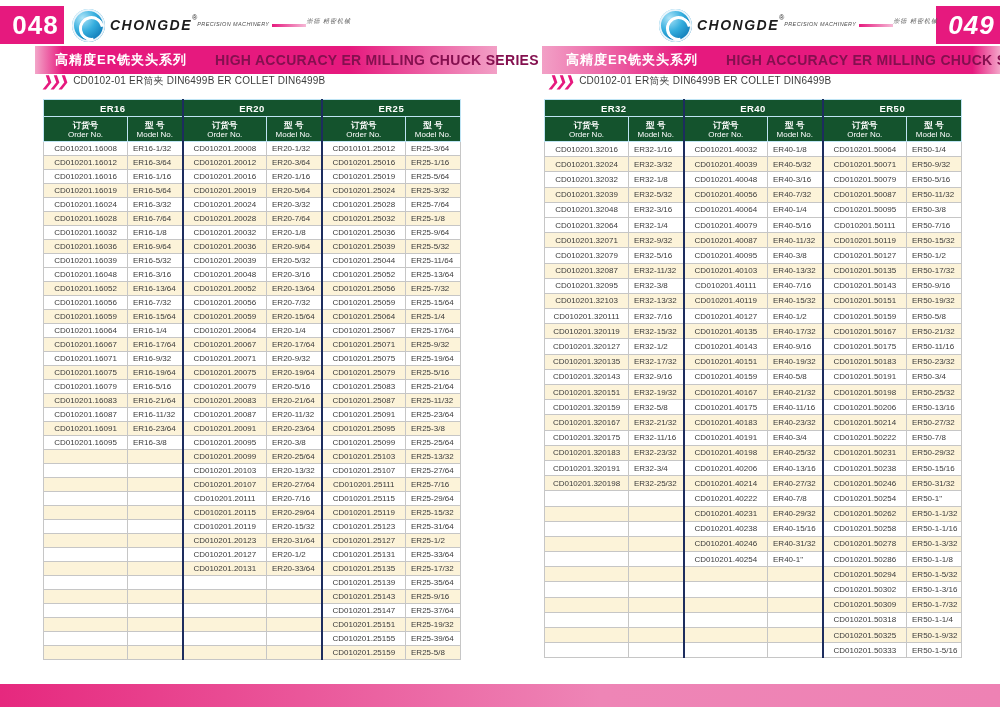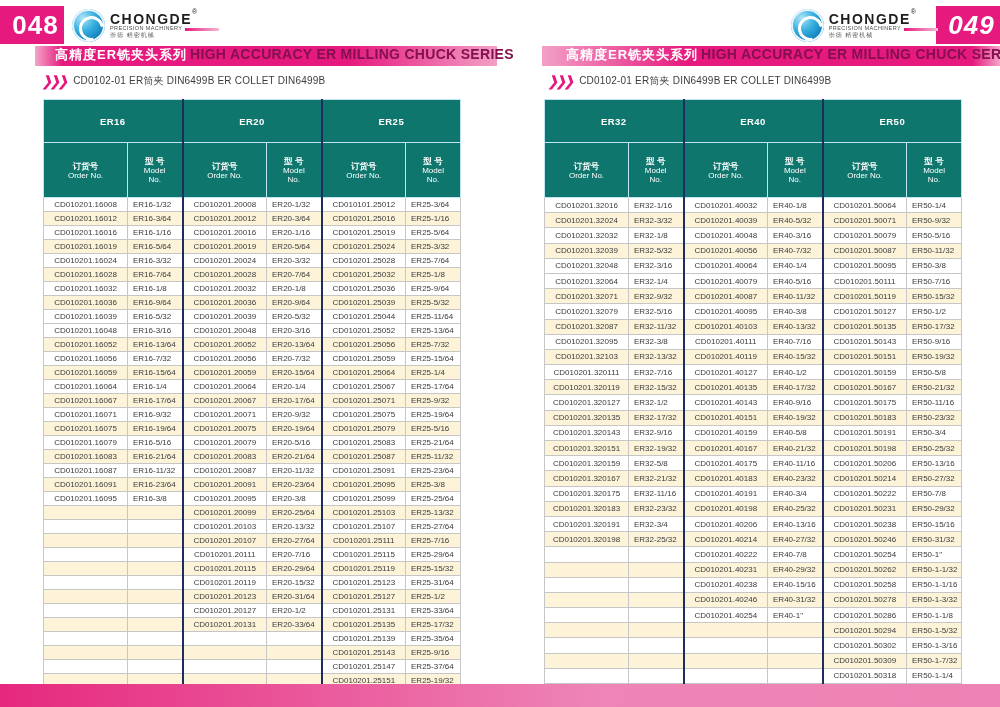--- a/index.html
+++ b/index.html
@@ -18,50 +18,50 @@
 
   
   .logo{position:absolute;top:4px;height:42px;display:flex;align-items:center;gap:5px;}
   .pg-left .logo{left:72px;}
   .pg-right .logo{right:62px;}
   .globe{width:33px;height:33px;border-radius:50%;position:relative;flex:0 0 auto;
          background:radial-gradient(circle at 32% 28%,#aee4f8 0%,#35aede 40%,#0d76b4 80%,#075d96 100%);
          box-shadow:0 0 0 2px #e8f4fb inset;}
   .globe:after{content:"";position:absolute;left:7px;top:7px;width:19px;height:19px;border-radius:50%;
          border:3px solid #ffffff;border-right-color:transparent;transform:rotate(35deg);}
-  .ltxt{display:flex;flex-direction:column;line-height:1.05;}
+  .ltxt{display:flex;flex-direction:row;line-height:1.05;font-style:italic;}
   .lrow1{display:flex;align-items:flex-start;}
   .lname{font-size:14px;font-weight:bold;color:#1d1d1d;letter-spacing:1.5px;}
   .lreg{font-size:7px;color:#1d1d1d;position:relative;top:-4px;}
   .lsub{display:flex;align-items:center;gap:3px;}
   .lsub .tg{font-size:5.5px;color:#4d4d4d;letter-spacing:.4px;white-space:nowrap;}
   .pinkline{display:inline-block;width:34px;height:3px;background:linear-gradient(90deg,#e6197e,#f6b9d6);}
   .lcn{font-size:6px;color:#5c5c5c;letter-spacing:1px;}
 
   
-  .banner{position:absolute;top:46px;height:20px;display:flex;align-items:flex-start;gap:3px;}
+  .banner{position:absolute;top:46px;height:28px;display:flex;align-items:center;gap:28px;}
   .pg-left .banner{left:35px;width:462px;background:linear-gradient(90deg,#f3a6c9 0%,#e6197e 6%,#e6197e 68%,#f2a0c6 100%);padding-left:20px;box-sizing:border-box;}
   .pg-right .banner{left:42px;width:458px;background:linear-gradient(90deg,#f2a0c6 0%,#e6197e 32%,#e6197e 94%,#f3a6c9 100%);padding-left:24px;box-sizing:border-box;}
   .bcn{color:#ffffff;font-weight:bold;font-size:13px;letter-spacing:1px;white-space:nowrap;}
   .ben{color:#84104f;font-weight:bold;font-size:14px;letter-spacing:.3px;white-space:nowrap;}
 
   
   .subline{position:absolute;top:72px;height:18px;display:flex;align-items:center;gap:7px;}
   .pg-left .subline{left:42px;}
   .pg-right .subline{left:48px;}
   .chev{color:#e6197e;font-weight:bold;font-size:12px;letter-spacing:-2px;font-style:italic;transform:scaleY(1.15);}
   .subtxt{color:#3c3c3c;font-size:10px;letter-spacing:.2px;white-space:nowrap;}
 
   
   .ctable{position:absolute;top:99px;width:417px;}
   .pg-left .ctable{left:43px;}
   .pg-right .ctable{left:44px;}
   table.grid{border-collapse:collapse;width:417px;table-layout:fixed;border:1px solid #8f8f8f;}
   col.c-ord{width:84px;} col.c-mod{width:55px;}
-  thead th{background:#0f766e;color:#ffffff;font-weight:bold;border:1px solid #bfe4f4;padding:13px;}
+  thead th{background:#14532d;color:#ffffff;font-weight:bold;border:1px solid #bfe4f4;padding:0;}
   th.group{font-size:9.5px;height:16px;letter-spacing:.5px;}
   th.sub{height:24px;font-weight:bold;}
   th.sub .cn{display:block;font-size:8.5px;line-height:10px;}
   th.sub .en{display:block;font-size:8px;line-height:9px;font-weight:normal;}
   tbody td{border:1px solid #c6c6c6;padding:0;font-size:8px;color:#3a3a3a;overflow:hidden;white-space:nowrap;}
   .t0 tbody td{height:13px;}
   .t1 tbody td{height:14.2px;}
   td.ord{text-align:center;}
   td.mod{text-align:left;padding-left:5px;}
   tr.alt td{background:#fcf3d9;}

